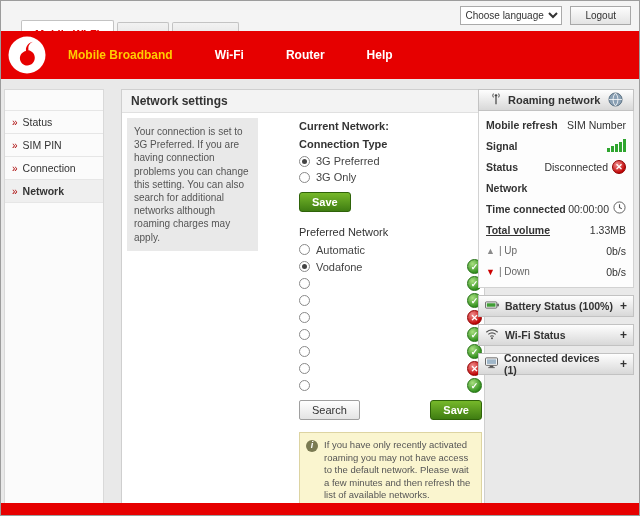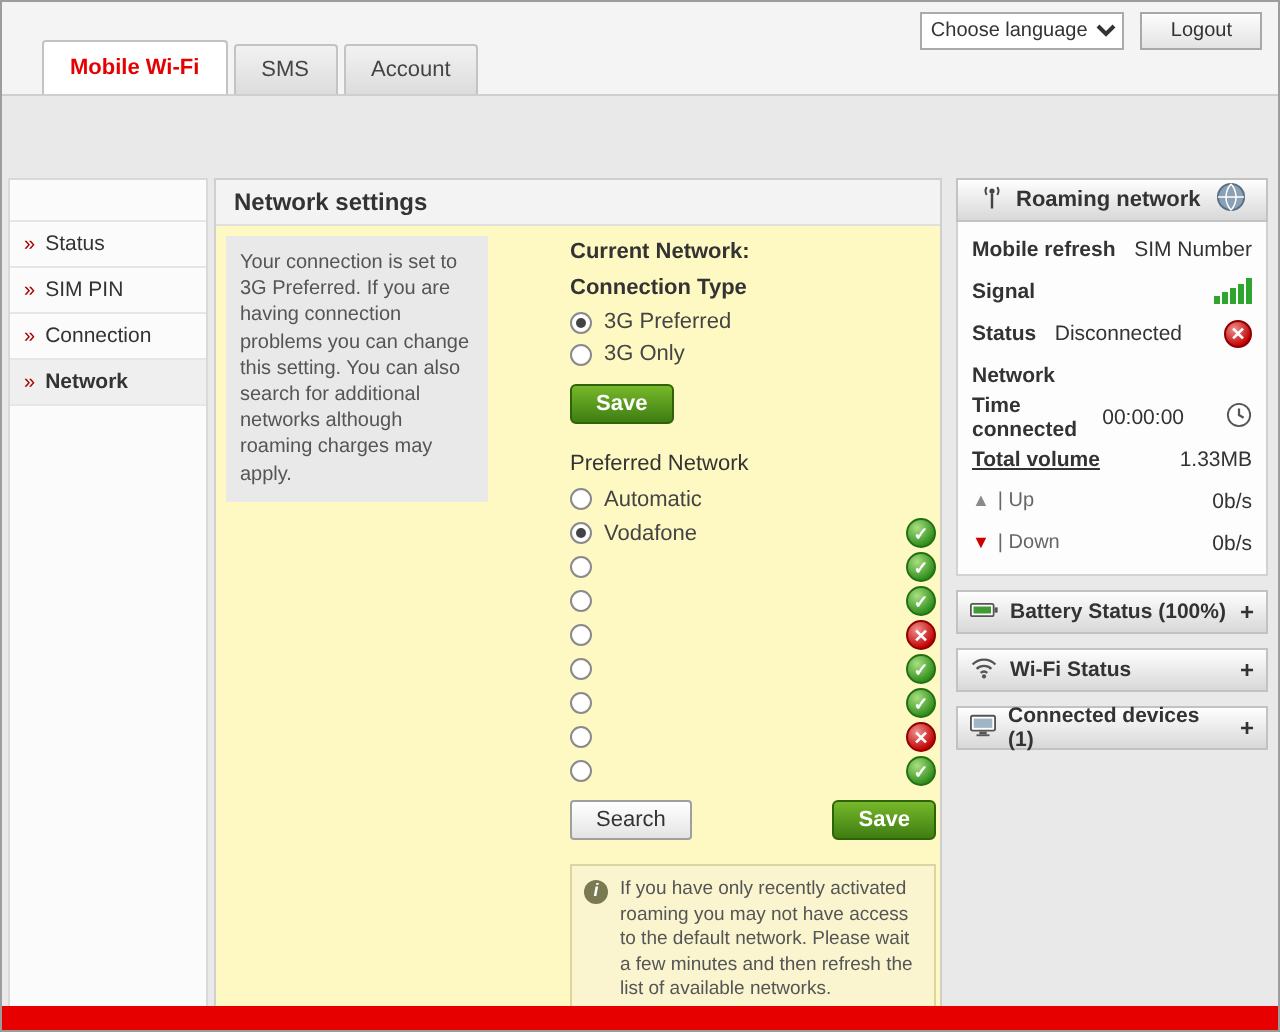--- a/index.html
+++ b/index.html
@@ -29,21 +29,21 @@
   .sidebar{position:absolute;left:3px;top:88px;width:100px;height:417px;background:#fbfbfb;
            border:1px solid #d9d9d9;padding-top:20px}
   .side-item{display:flex;align-items:center;gap:5px;padding:5px 7px;font-size:10.5px;color:#333;
              border-bottom:1px solid #e6e6e6;cursor:pointer}
   .side-item:first-of-type{border-top:1px solid #e6e6e6}
   .side-arrow::before{content:"»";color:#a00;font-size:10px}
   .side-item.active{background:#efefef}
   .side-item.active .side-label{font-weight:bold}
 
   
-  .main{position:absolute;left:106px;top:88px;width:364px;height:417px;background:#fef9c3;
+  .main{position:absolute;left:120px;top:88px;width:364px;height:417px;background:#ffffff;
         border:1px solid #cfcfcf;overflow:hidden}
   .main-title{height:23px;line-height:23px;padding:0 9px;font-size:12px;font-weight:bold;color:#333;
               background:#f3f3f3;border-bottom:1px solid #e0e0e0}
   .intro{position:absolute;left:5px;top:28px;width:131px;background:#e9e9e9;padding:7px;font-size:10px;
          line-height:1.32;color:#555}
   .intro p{margin:0}
   .form-col{position:absolute;left:177px;top:30px;width:183px}
   .lbl-bold{font-size:11px;font-weight:bold;color:#333;margin-bottom:3px}
   .lbl{font-size:11px;color:#333;margin-bottom:3px}
   .mt6{margin-top:6px}
@@ -73,21 +73,21 @@
 
   
   .rightpanel{position:absolute;left:477px;top:88px;width:156px}
   .rp-header{height:22px;background:linear-gradient(#fefefe,#d8d8d8);border:1px solid #c2c2c2;display:flex;
              align-items:center;gap:5px;padding:0 10px;font-size:11px;font-weight:bold;color:#333}
   .rp-title{flex:1}
   .rp-body{background:#fdfdfd;border:1px solid #d2d2d2;border-top:none;padding:3px 7px 5px}
   .rp-row{display:flex;align-items:center;height:21px;font-size:10.5px;color:#333}
   .rp-lbl{font-weight:bold}
   .rp-val{margin-left:auto;color:#333}
-  .rp-valgrp{margin-left:auto;display:flex;align-items:center;gap:21px}
+  .rp-valgrp{margin-left:auto;display:flex;align-items:center;gap:4px}
   .rp-link{font-weight:bold;text-decoration:underline;color:#333;cursor:pointer}
   .status-ic.sm{width:14px;height:14px;margin-left:0}
   .sigbars{margin-left:auto;display:flex;align-items:flex-end;gap:1px;height:13px}
   .sigbars i{display:block;width:3px;background:#2fa52f}
   .sigbars i:nth-child(1){height:4px}.sigbars i:nth-child(2){height:6px}.sigbars i:nth-child(3){height:8px}
   .sigbars i:nth-child(4){height:10px}.sigbars i:nth-child(5){height:13px}
   .updown{display:flex;align-items:center;gap:4px;color:#666;font-size:10px}
   .tri-up::before{content:"▲";color:#8a8a8a;font-size:9px}
   .tri-down::before{content:"▼";color:#cc0000;font-size:9px}
   .accordion{margin-top:7px;height:22px;background:linear-gradient(#fefefe,#d8d8d8);border:1px solid #c2c2c2;
@@ -117,20 +117,45 @@
   </div>
 </div>
     <div class="top-right">
       <select class="lang">
         <option>Choose language</option>
       </select>
       <button class="logout">Logout</button>
     </div>
   </div>
 
+  <div class="redbar">
+    <span class="logo">
+      <svg width="38" height="38" viewBox="0 0 38 38">
+        <circle cx="19" cy="19" r="18.5" fill="#ffffff"></circle>
+        <path fill="#e60000" d="M24.8 5.8c-3.6.8-6.9 4-6.9 8.2 0 .3 0 .7.1 1-3.5.7-6.1 3.6-6.1 7.2 0 4.1 3.3 7.3 7.4 7.3 4.2 0 7.5-3.4 7.5-7.7 0-3.8-2.7-6.9-6.4-7.5a7.7 7.7 0 0 1 4.4-8.5z"></path>
+      </svg>
+    </span>
+    <div class="nav">
+  <div class="nav-item current">
+    <span>Mobile Broadband</span>
+  </div>
+
+  <div class="nav-item">
+    <span>Wi-Fi</span>
+  </div>
+
+  <div class="nav-item">
+    <span>Router</span>
+  </div>
+
+  <div class="nav-item">
+    <span>Help</span>
+  </div>
+</div>
+  </div>
 
   <div class="sidebar">
   <div class="side-item">
     <span class="side-arrow"></span>
     <span class="side-label">Status</span>
   </div>
 
   <div class="side-item">
     <span class="side-arrow"></span>
     <span class="side-label">SIM PIN</span>

